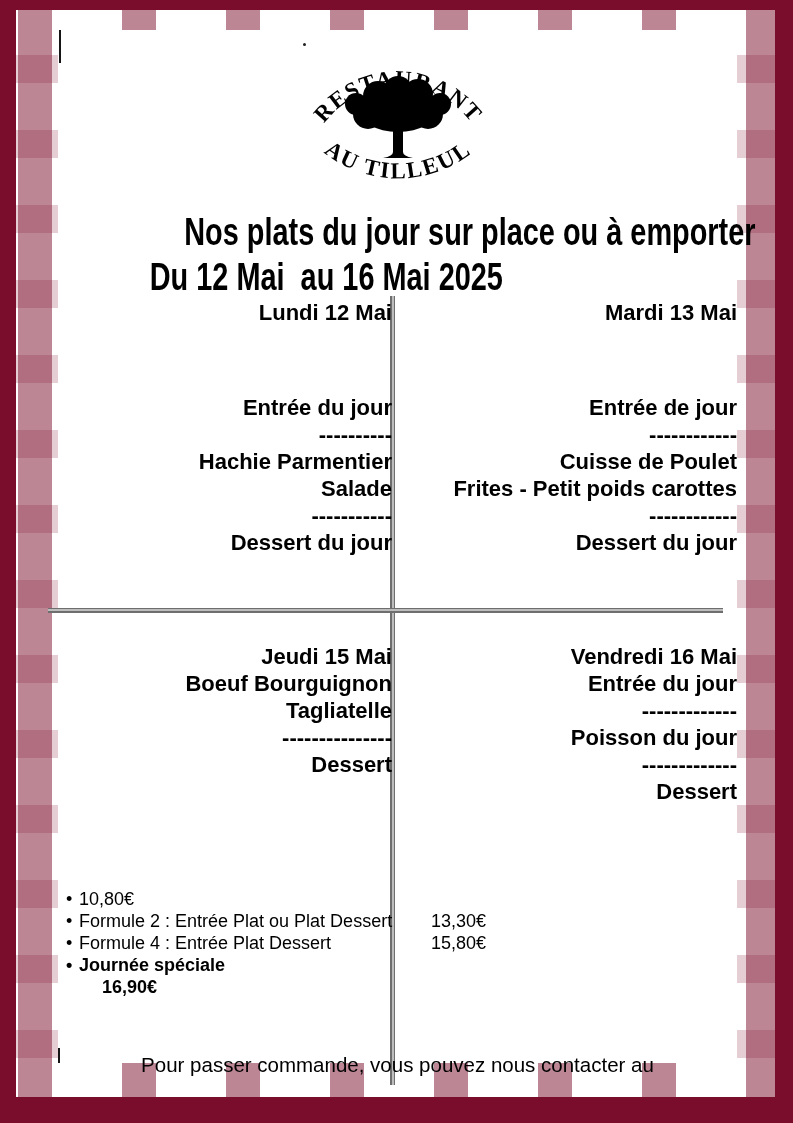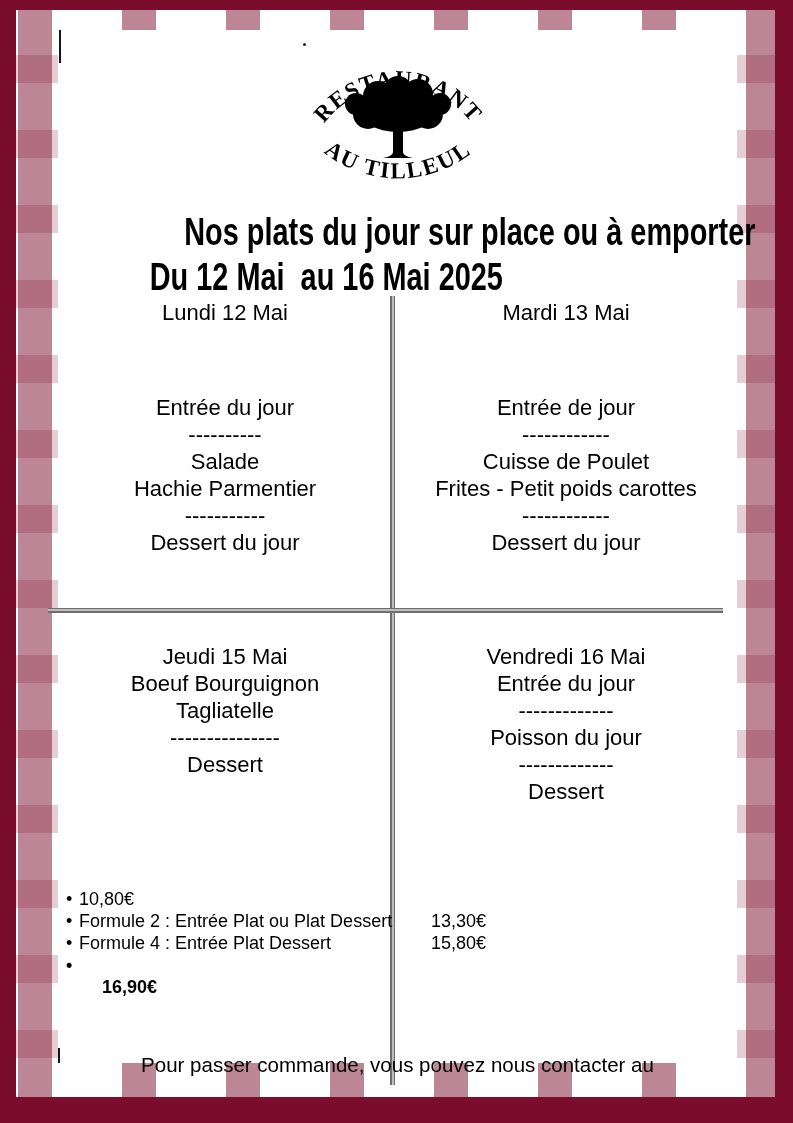--- a/index.html
+++ b/index.html
@@ -33,21 +33,21 @@
   .stray-dot{position:absolute;left:245px;top:13px;width:3px;height:3px;border-radius:50%;background:#222;}
 
   .logo{position:absolute;left:50%;top:18px;transform:translateX(-50%);}
 
   .title-line{position:absolute;left:0;right:0;text-align:left;white-space:pre;}
   .title-line span{display:inline-block;font-weight:bold;font-size:38px;line-height:44px;
     transform:scaleX(0.76);transform-origin:50% 50%;white-space:pre;}
   .title1{top:162px;}
   .title2{top:207px;}
 
-  .quad{position:absolute;text-align:center;font-weight:normal;font-size:22px;}
+  .quad{position:absolute;text-align:right;font-weight:bold;font-size:22px;}
   .quad .day-name{font-size:22px;line-height:26px;}
   .quad .day-body{line-height:27px;}
   .q-tl{left:0;top:270px;width:334px;}
   .q-tr{left:337px;top:270px;width:342px;}
   .q-bl{left:0;top:614px;width:334px;}
   .q-br{left:337px;top:614px;width:342px;}
   .q-tl .day-body,.q-tr .day-body{margin-top:68px;}
   .q-bl .day-body,.q-br .day-body{}
 
   .formulas{position:absolute;left:0;top:858px;width:520px;font-size:18px;line-height:22px;}
@@ -107,22 +107,22 @@
       </div>
       <div class="title-line title2">
         <span>Du 12 Mai  au 16 Mai 2025</span>
       </div>
 
       <div class="quad q-tl">
         <div class="day-name">Lundi 12 Mai</div>
         <div class="day-body">
           <div>Entrée du jour</div>
           <div>----------</div>
+          <div>Hachie Parmentier</div>
           <div>Salade</div>
-          <div>Hachie Parmentier</div>
           <div>-----------</div>
           <div>Dessert du jour</div>
         </div>
       </div>
 
       <div class="quad q-tr">
         <div class="day-name">Mardi 13 Mai</div>
         <div class="day-body">
           <div>Entrée de jour</div>
           <div>------------</div>
@@ -164,20 +164,21 @@
           <span class="f-label">Formule 2 : Entrée Plat ou Plat Dessert</span>
           <span class="f-price">13,30€</span>
         </div>
         <div class="f-row">
           <span class="f-bullet">•</span>
           <span class="f-label">Formule 4 : Entrée Plat Dessert</span>
           <span class="f-price">15,80€</span>
         </div>
         <div class="f-row bold">
           <span class="f-bullet">•</span>
+          <span class="f-label">Journée spéciale</span>
           <span class="f-price"></span>
         </div>
         <div class="f-special-price">16,90€</div>
       </div>
 
       <div class="contact">
         <div>Pour passer commande, vous pouvez nous contacter au</div>
         
       </div>
     </div>

